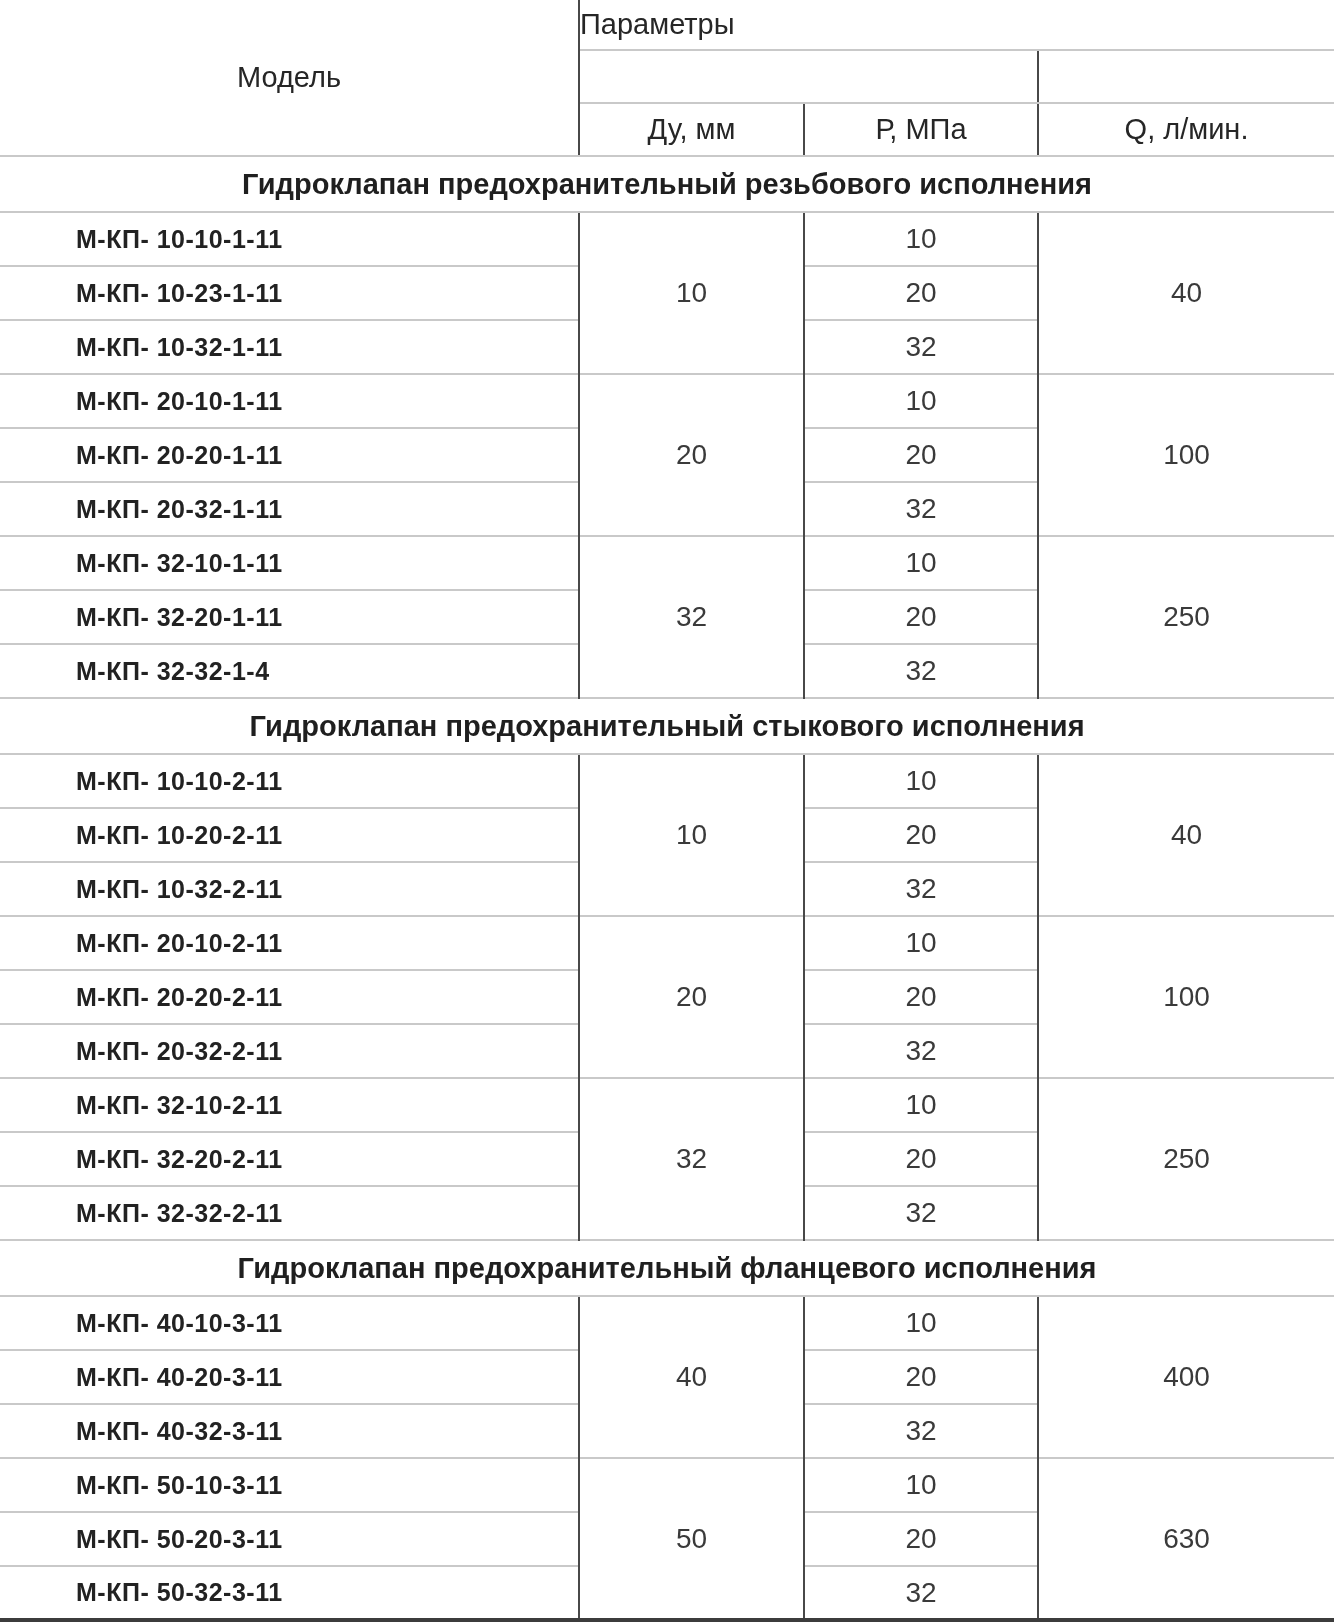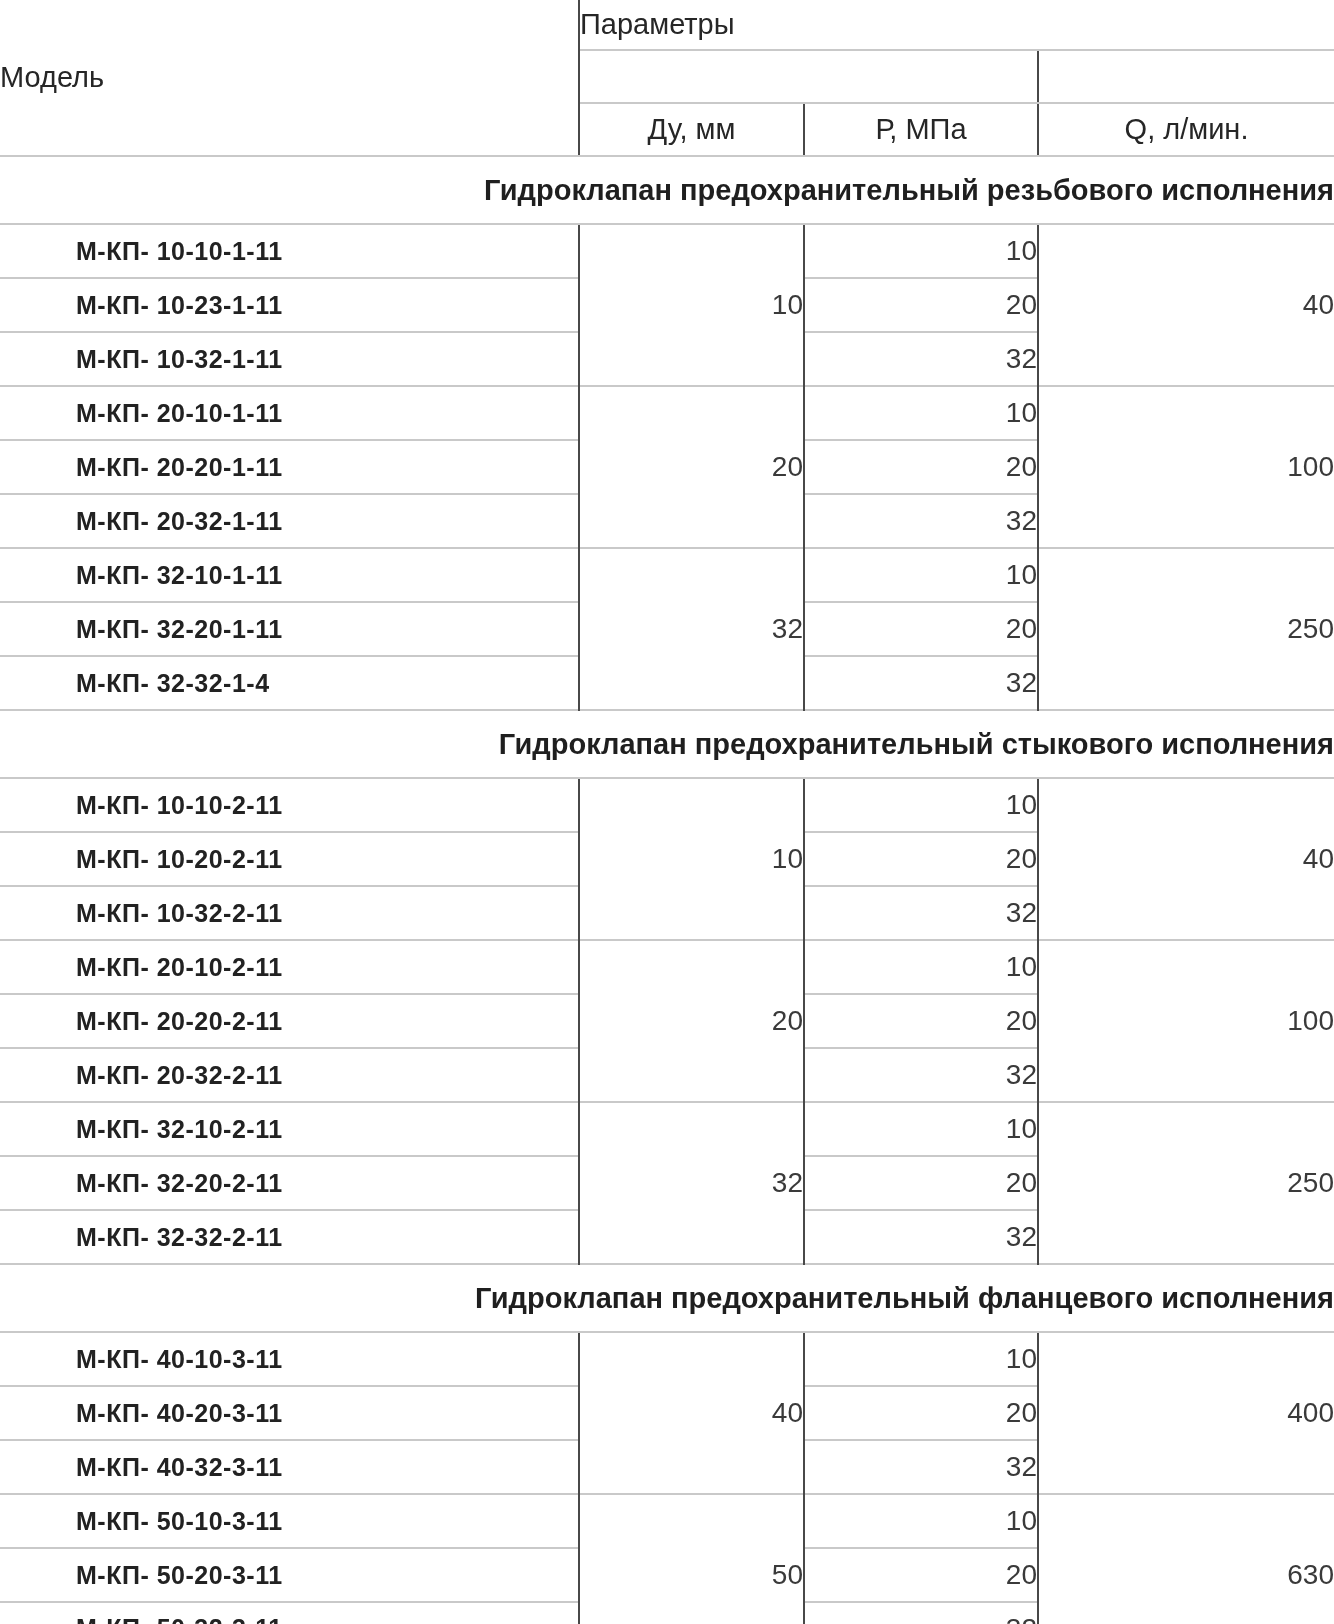--- a/index.html
+++ b/index.html
@@ -41,21 +41,21 @@
   }
 
   
   tr.head-r1 td{height:50px;}
   tr.head-r2 td{height:53px;}
   tr.head-r3 td{height:53px;}
 
   .model-head{
     border-right:2px solid var(--line-dark);
     border-bottom:2px solid var(--line-light);
-    text-align:left;
+    text-align:center;
     font-size:29px;
     color:var(--text-main);
     margin-left:36px;
   }
   .params-head{
     border-bottom:2px solid var(--line-light);
     text-align:left;
     font-size:29px;
     color:var(--text-main);
   }
@@ -69,42 +69,42 @@
   .sub-head{
     border-bottom:2px solid var(--line-light);
     text-align:center;
     font-size:29px;
     color:var(--text-main);
   }
   .sub-head.bordered{border-right:2px solid var(--line-dark);}
 
   
   td.section-title{
-    height:68px;
-    text-align:right;
+    height:56px;
+    text-align:center;
     font-weight:bold;
     font-size:29px;
     color:#1f1f1f;
     border-top:2px solid var(--line-light);
     border-bottom:2px solid var(--line-light);
   }
 
   
   tr.data-row td{height:54px;border-top:2px solid var(--line-light);}
   td.model-cell{
     border-right:2px solid var(--line-dark);
     text-align:left;
     padding-left:76px;
     font-weight:bold;
     font-size:25px;
     color:#222222;
     letter-spacing:0.5px;
   }
   td.value-cell{
-    text-align:right;
+    text-align:center;
     font-size:28px;
     color:var(--text-value);
     margin-top:46px;
   }
   td.du-cell{border-right:2px solid var(--line-dark);}
   td.p-cell{border-right:2px solid var(--line-dark);}
   td.q-cell{border-right:none;}
 </style>
 </head>
 <body>

